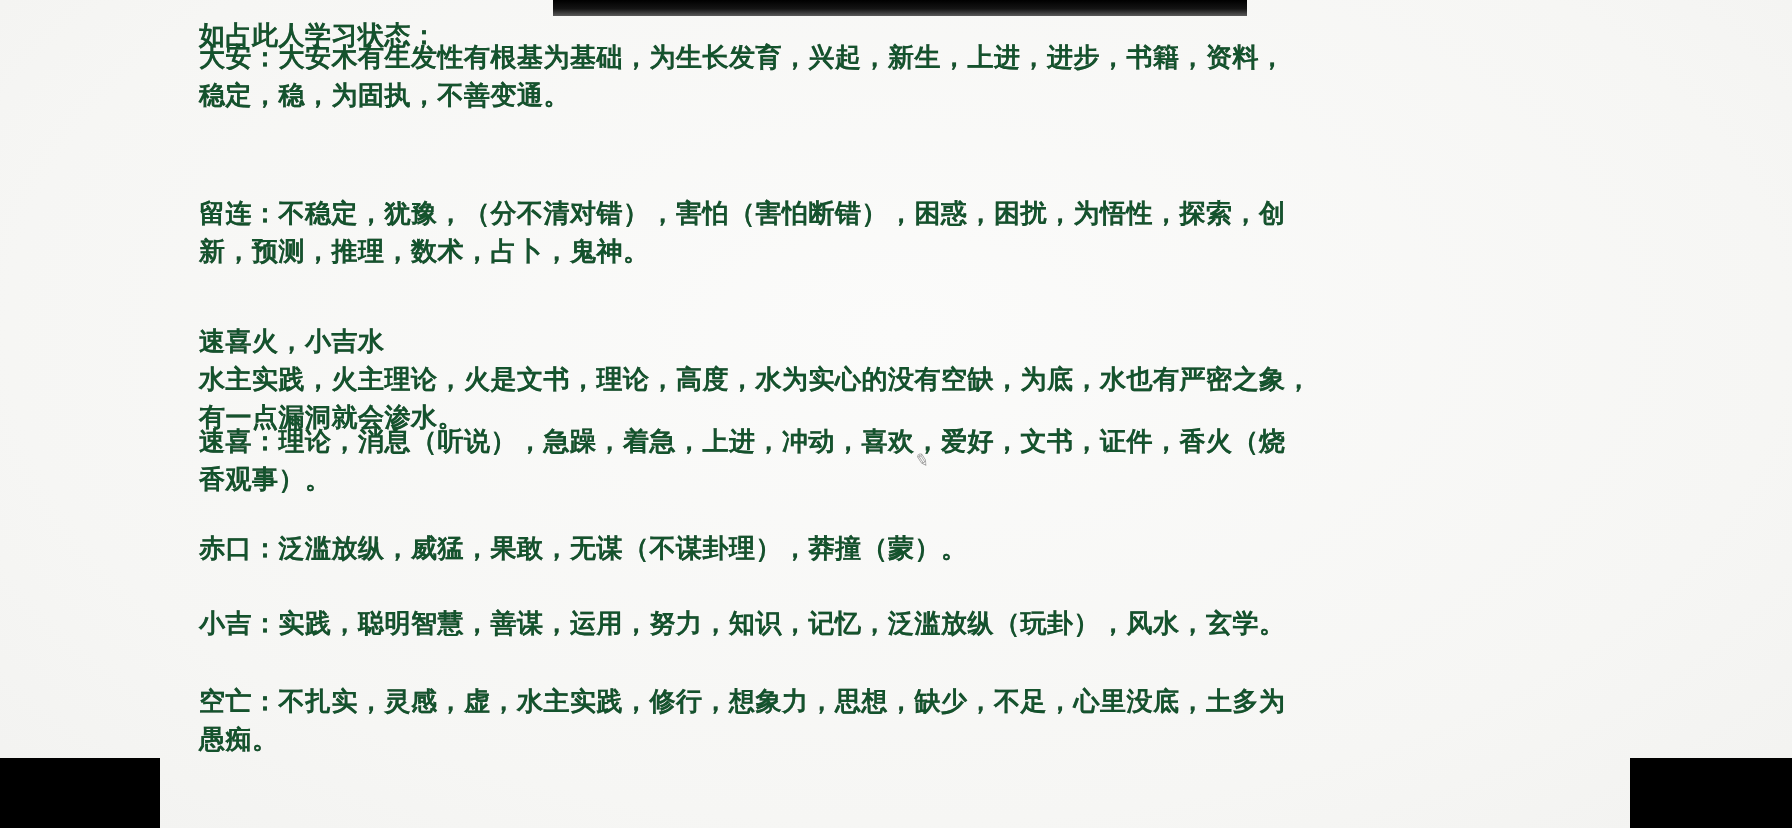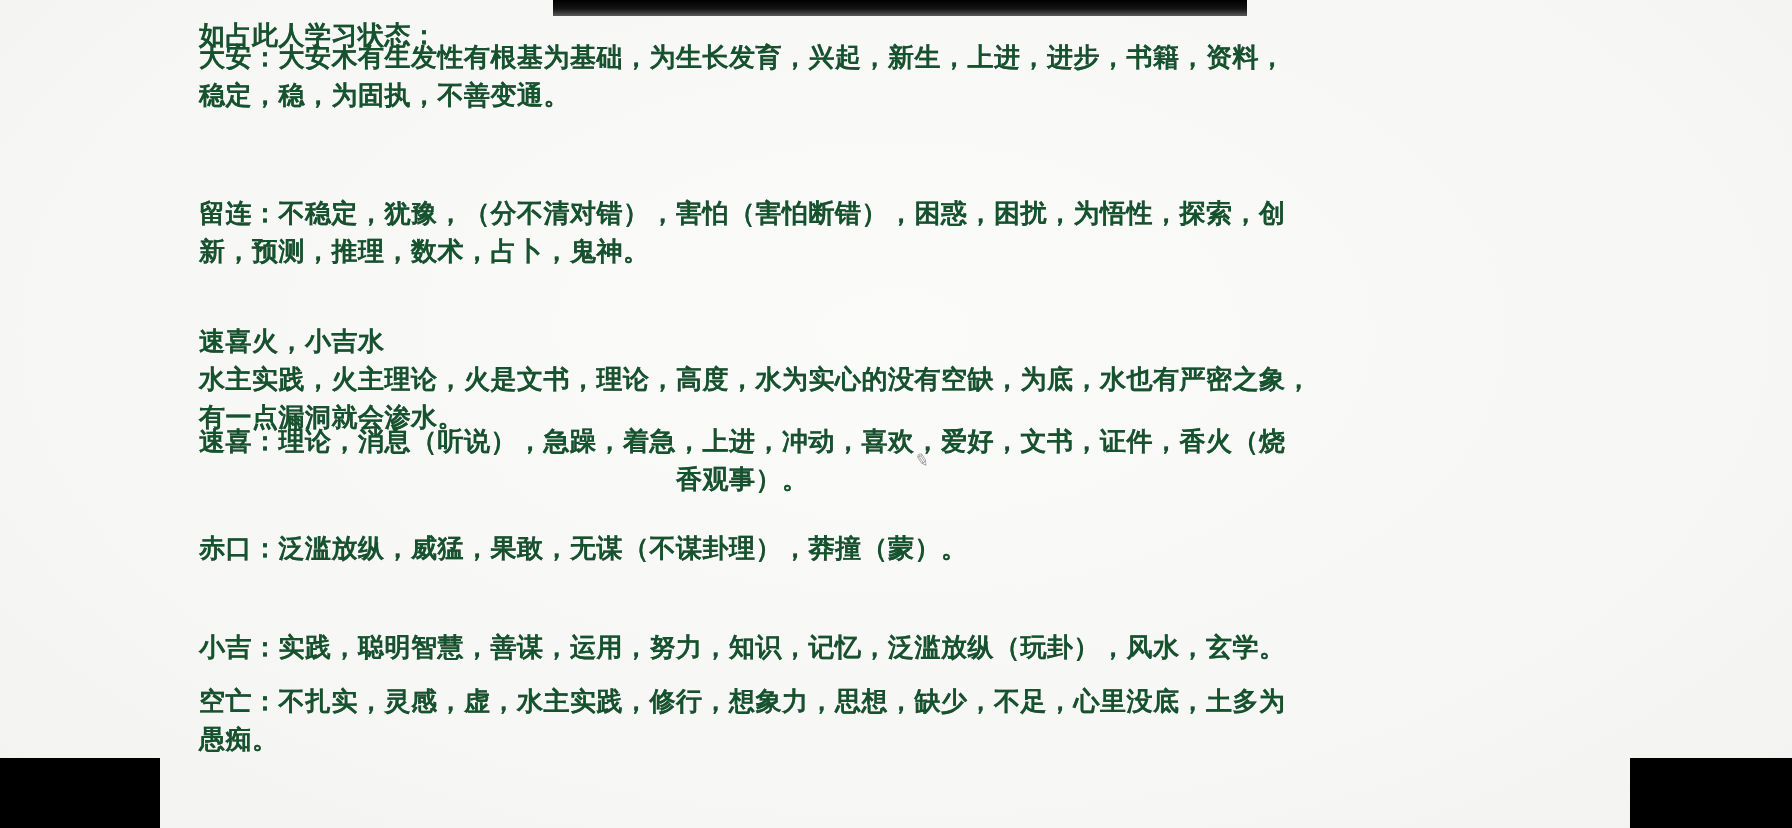--- a/index.html
+++ b/index.html
@@ -42,23 +42,23 @@
     line-height: 38px;
     font-weight: 600;
     letter-spacing: 0.5px;
     white-space: pre;
     text-shadow: 0 0 0.6px rgba(40,40,40,0.55);
   }
   .title { top: 16px; }
   .p-daan    { top: 38px;  }
   .p-liulian { top: 162px; margin-top: 32px; }
   .p-sxhsjs  { top: 290px; margin-top: 32px; }
-  .p-suxi    { top: 422px; text-align: center; }
+  .p-suxi    { top: 422px; }
   .p-chikou  { top: 529px; }
-  .p-xiaoji  { top: 628px; text-align: center; }
+  .p-xiaoji  { top: 604px; text-align: center; }
   .p-kongwang{ top: 682px; }
 
   
   .cursor-mark {
     position: absolute;
     left: 915px;
     top: 450px;
     color: #8d8d8d;
     font-size: 17px;
     transform: rotate(12deg);

